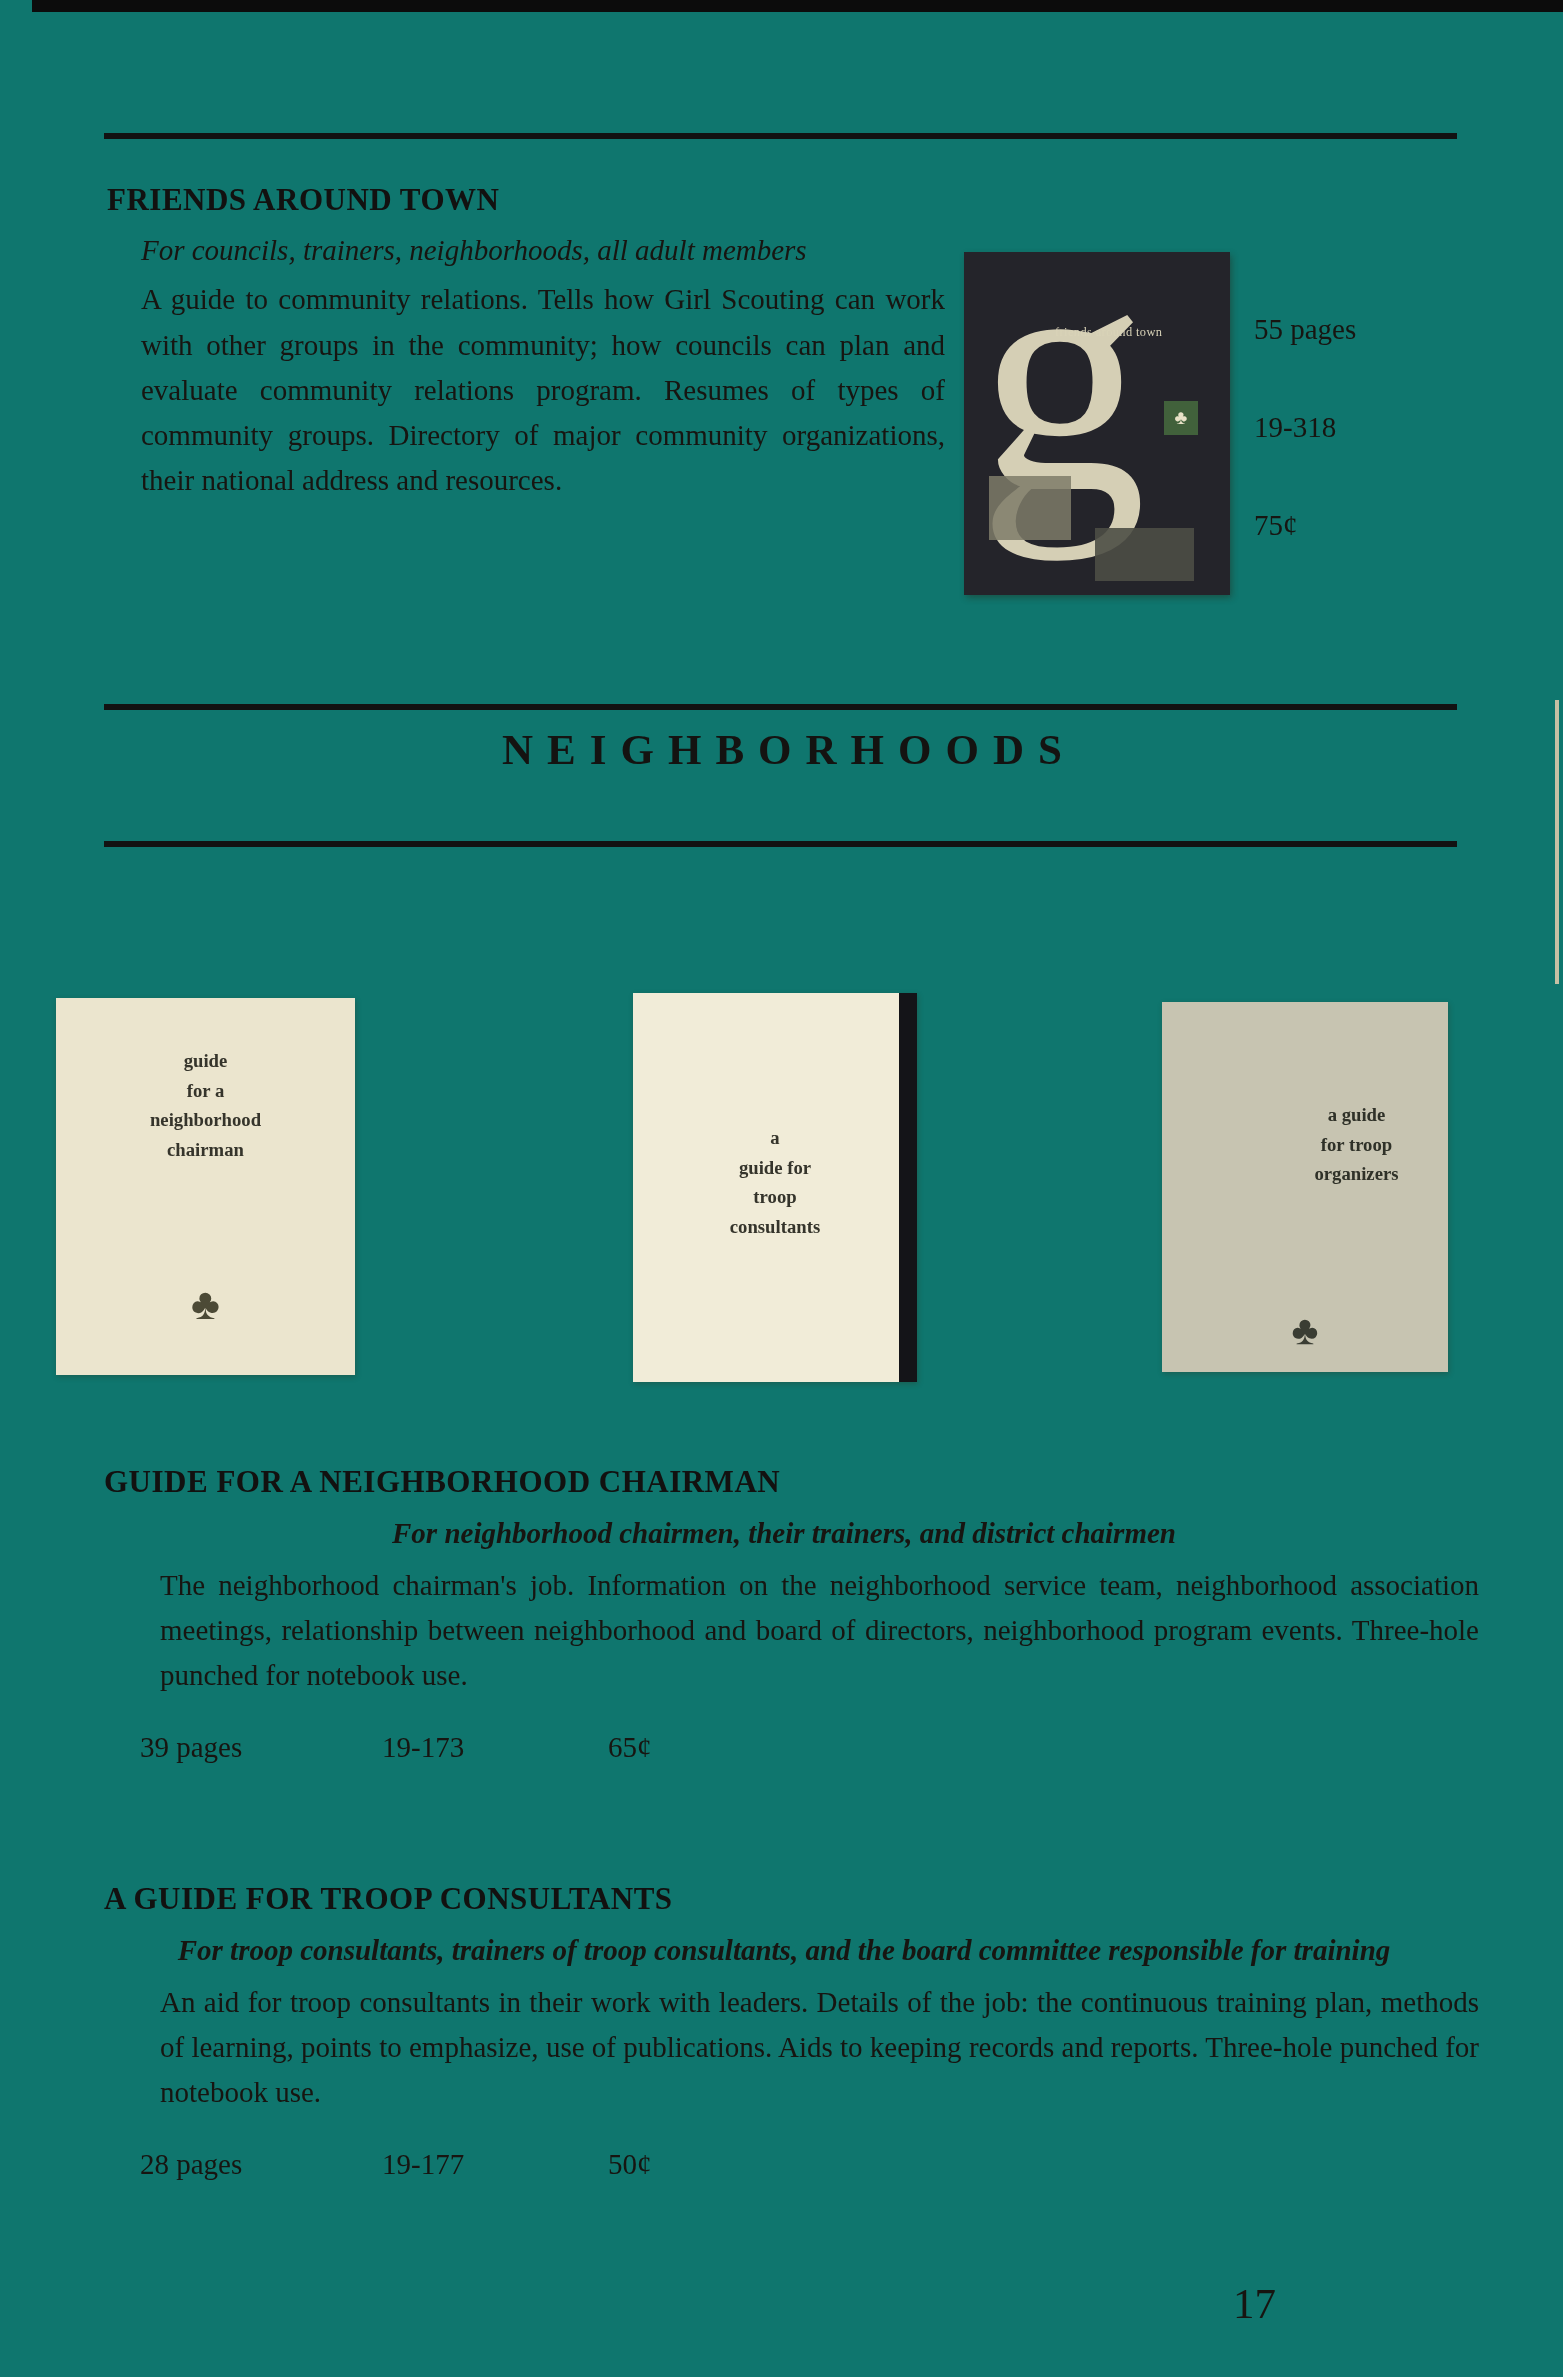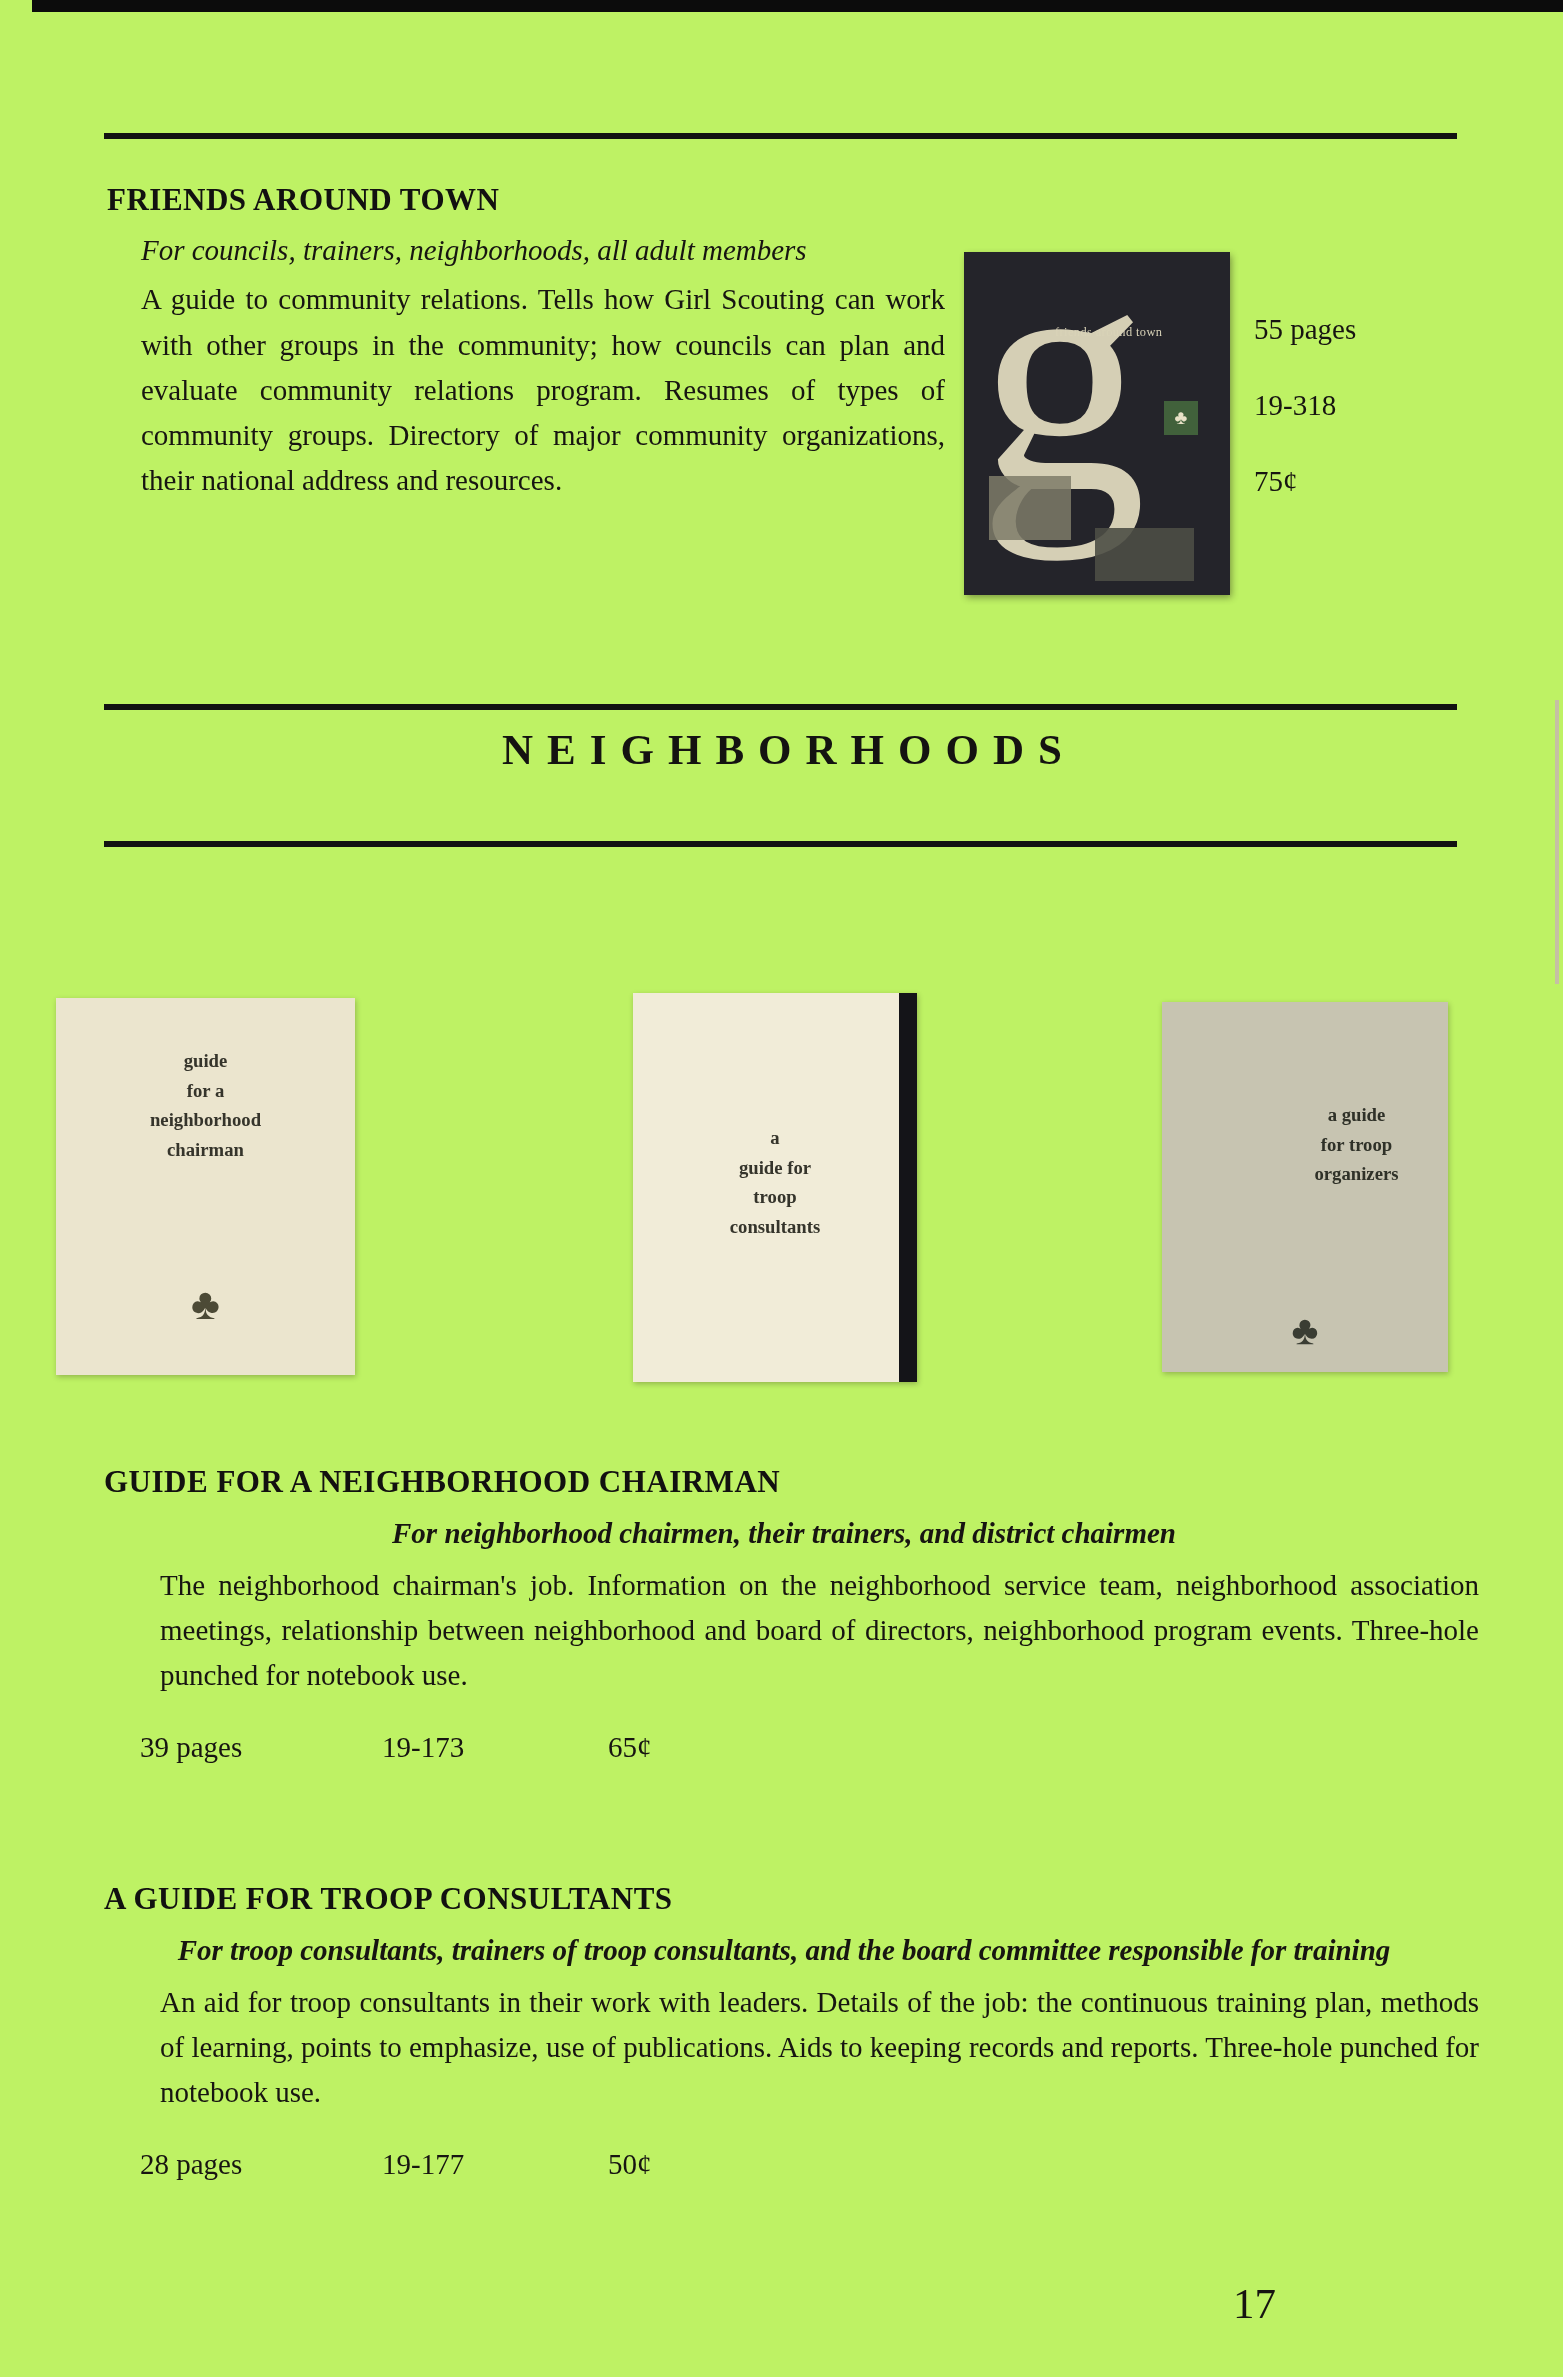--- a/index.html
+++ b/index.html
@@ -1,20 +1,20 @@
 <!DOCTYPE html>
 <html style="font-size:14px"><head>
 <meta charset="utf-8">
 <style>
   * { margin:0; padding:0; box-sizing:border-box; }
   html,body { background:#6e6a60; }
   .page {
     position:relative;
     width:1564px; height:2377px;
-    background:#bef264;
+    background:#0f766e;
     color:#171511;
     font-family:"Liberation Serif", serif;
     overflow:hidden;
     margin:0 auto;
   }
 
   
   .top-bar { position:absolute; top:0; left:32px; right:0; height:11.5px; background:#0c0c0c; }
   .rule { position:absolute; left:104px; width:1353px; height:6.2px; background:#121212; }
   .rule-1 { top:133px; }
@@ -53,21 +53,21 @@
     position:absolute; top:149px; right:32px; width:34px; height:34px;
     background:#41613b; color:#e7e1c6; font-size:19.5px;
     text-align:center; line-height:34px;
   }
   .cover-art-a { position:absolute; left:25px; bottom:55px; width:82px; height:64px; background:#7e7b68; opacity:0.85; }
   .cover-art-b { position:absolute; left:131px; bottom:14px; width:99px; height:53px; background:#4d4e45; opacity:0.9; }
 
   
   .specs-top {
     position:absolute; left:1254px; top:313px;
-    display:flex; flex-direction:column; gap:43px;
+    display:flex; flex-direction:column; gap:65px;
     font-size:29px;
   }
 
   
   .neighborhoods-heading {
     position:absolute; top:725px; left:0; width:100%;
     text-align:center;
     font-size:43px; font-weight:bold; 
     letter-spacing:14px; text-indent:14px;
     color:#141311;

